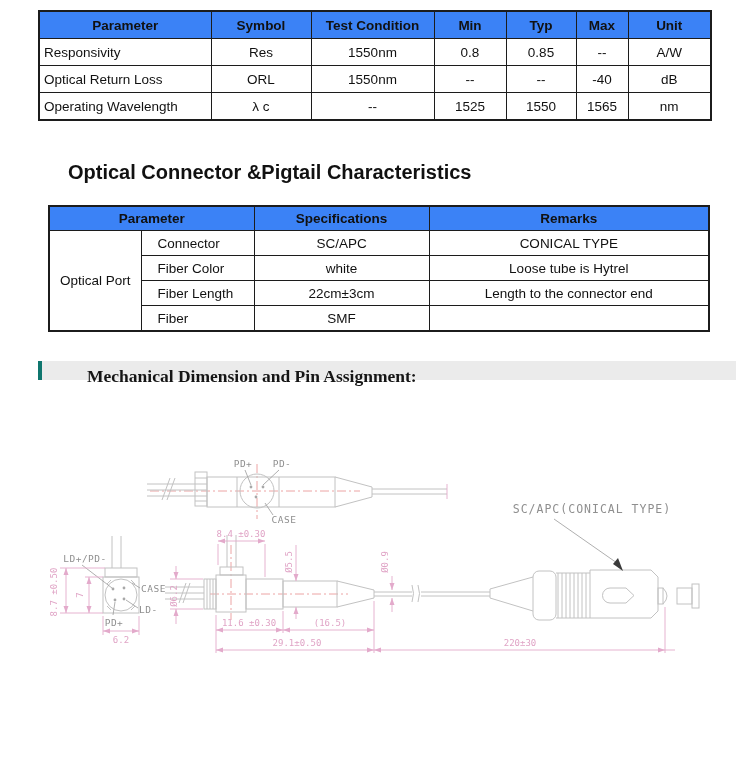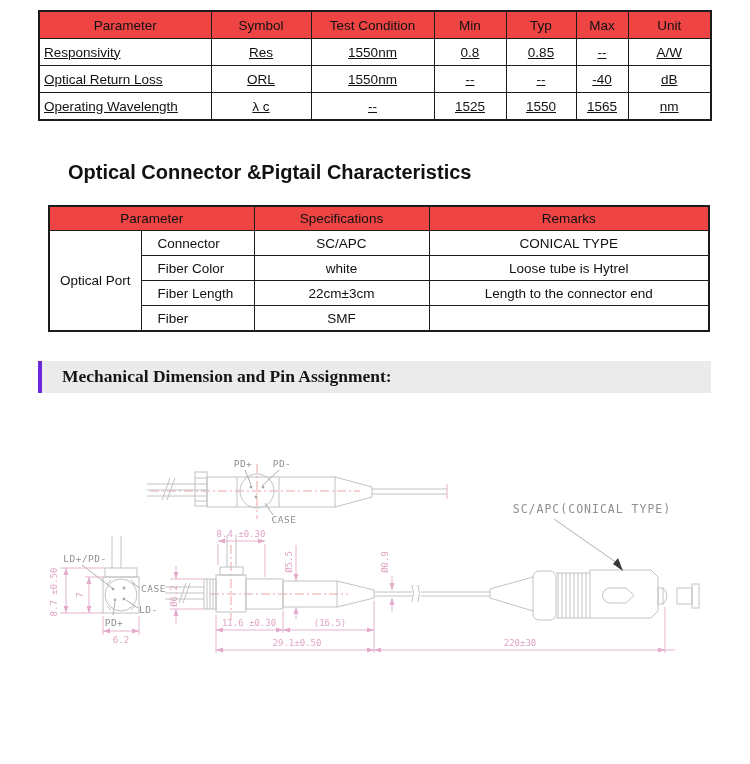--- a/index.html
+++ b/index.html
@@ -3,34 +3,34 @@
 <meta charset="utf-8">
 <style>
   html,body{margin:0;padding:0;background:#fff;}
   .page{position:relative;width:750px;height:764px;background:#ffffff;overflow:hidden;
         font-family:"Liberation Sans", sans-serif;color:#111;}
   
   table.spec{border-collapse:collapse;table-layout:fixed;position:absolute;
              border:2px solid #1c1c1c;font-size:13.5px;color:#111;}
   table.spec th, table.spec td{border:1px solid #1c1c1c;overflow:hidden;white-space:nowrap;
              text-align:center;padding:0 2px;}
-  table.spec th{background:#ef4444;font-weight:normal;}
+  table.spec th{background:#3b82f6;font-weight:bold;}
   #t1{left:38px;top:10px;width:672px;}
   #t1 th{height:26px;}
-  #t1 td{height:26px;text-decoration:underline;}
+  #t1 td{height:26px;}
   #t1 td.lft{text-align:left;padding-left:4px;}
   #t2{left:48px;top:205px;width:660px;}
   #t2 th{height:23px;}
   #t2 td{height:24px;}
   #t2 td.lft{text-align:left;padding-left:16px;white-space:normal;}
   #t2 td.grp{white-space:normal;line-height:17px;margin-left:22px;}
   
   .h2{position:absolute;left:68px;top:161px;font-size:20px;font-weight:bold;color:#111;}
-  .banner{position:absolute;left:38px;top:361px;width:669px;height:32px;background:#ebebeb;
-          border-left:4px solid #6d28d9;}
+  .banner{position:absolute;left:38px;top:361px;width:669px;height:19px;background:#ebebeb;
+          border-left:4px solid #0f766e;padding-left:25px;}
   .banner span{display:block;font-family:"Liberation Serif", serif;font-weight:bold;
           font-size:17.5px;line-height:31px;padding-left:20px;color:#151515;}
   
   svg{position:absolute;left:0;top:440px;}
   .ol{stroke:#c2c2c2;fill:none;stroke-width:1;}
   .ld{stroke:#9a9a9a;fill:none;stroke-width:0.8;}
   .dim{stroke:#e3aacb;fill:none;stroke-width:0.9;}
   .cl{stroke:#ea9a9a;fill:none;stroke-width:0.9;stroke-dasharray:9 3 2 3;}
   .pin{fill:#a8a8a8;stroke:none;}
   text.lbl{fill:#8f8f8f;font:9.5px "DejaVu Sans Mono", monospace;letter-spacing:0.5px;}

